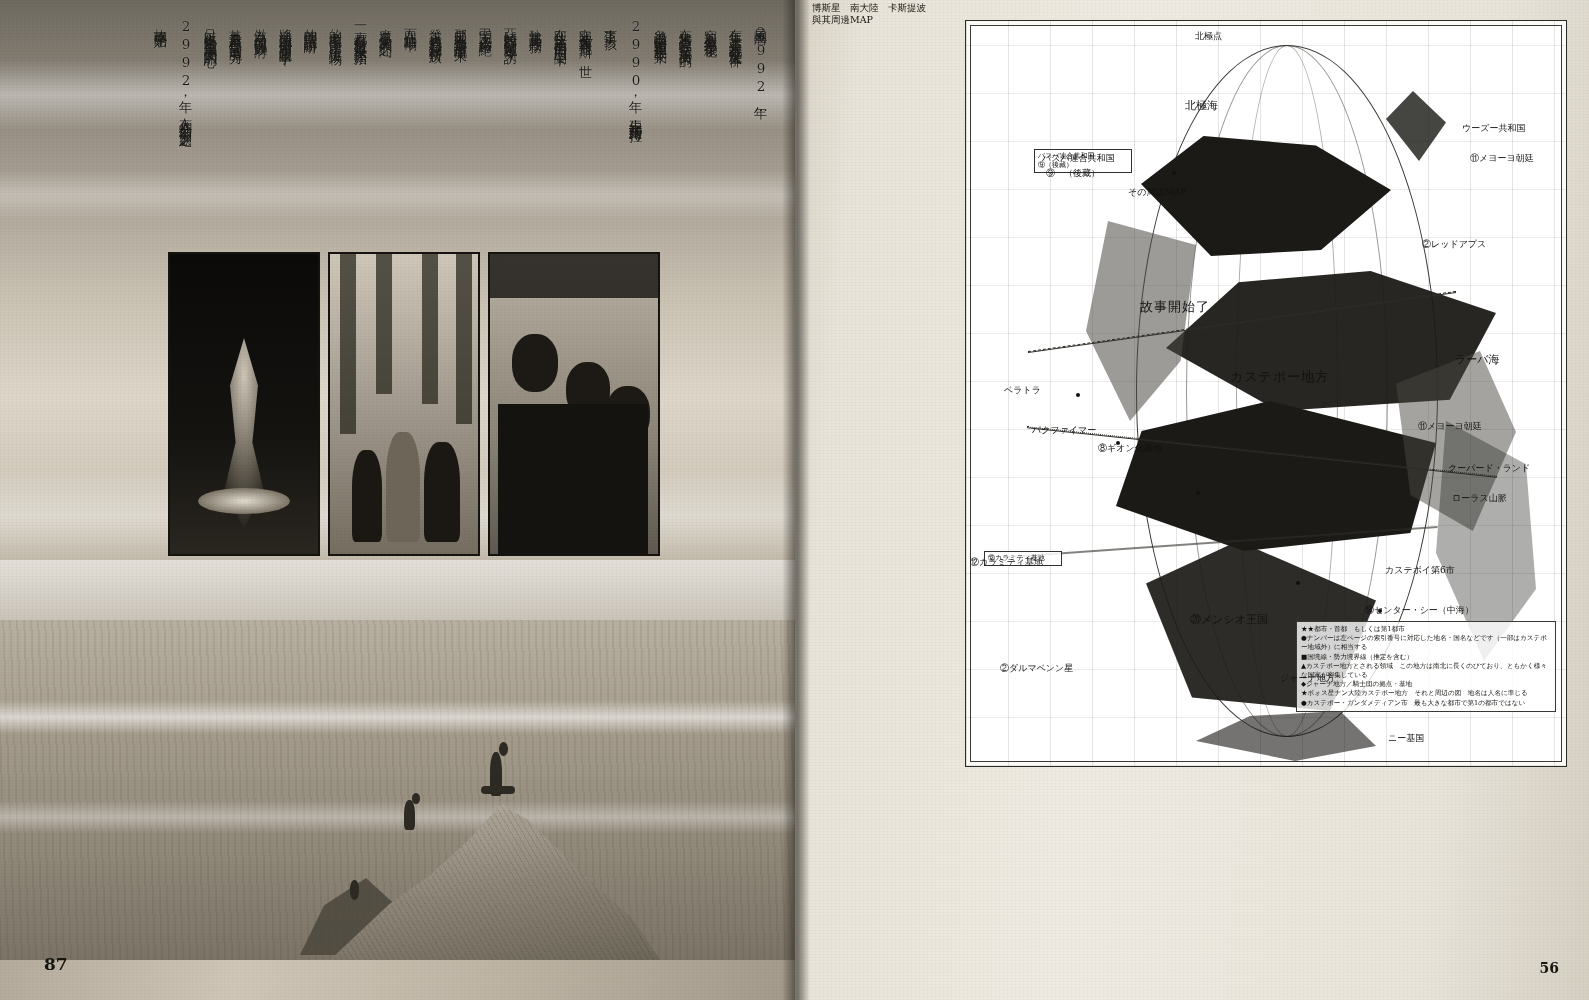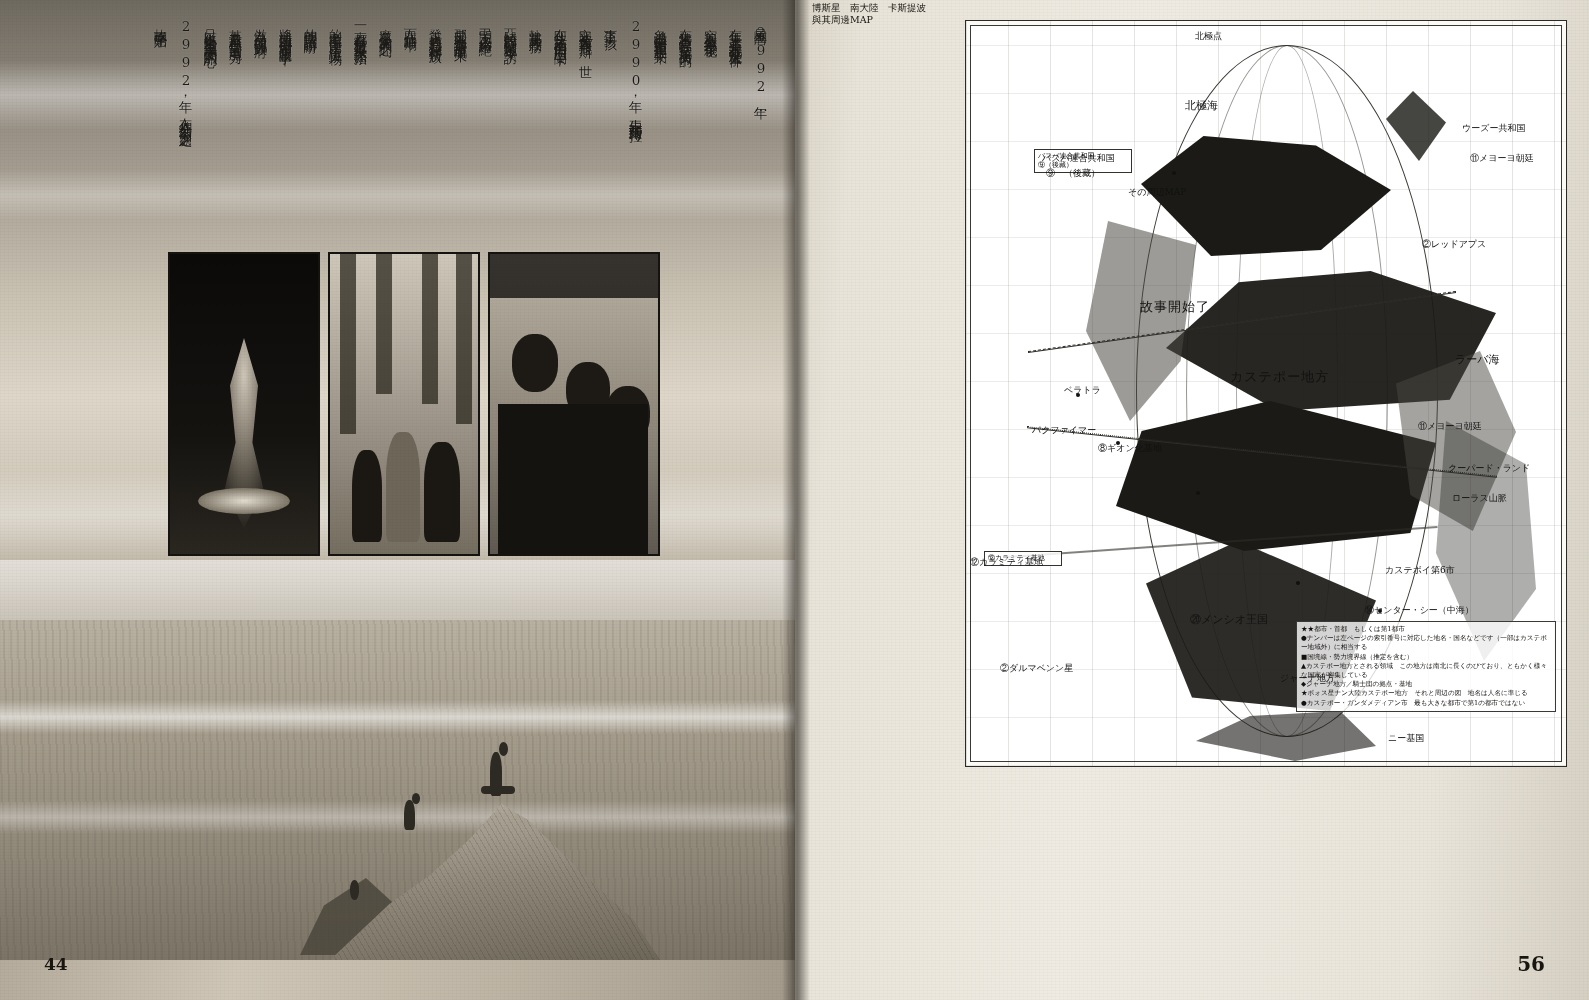--- a/index.html
+++ b/index.html
@@ -72,21 +72,21 @@
   #left-pg{left:44px;bottom:26px;font-size:17px;}
   #left-foot{position:absolute;left:74px;bottom:18px;width:690px;font-size:11px;line-height:17px;
      color:#1a1813;font-family:"DejaVu Serif",serif;}
 
   
   .rtitle{position:absolute;font-family:"DejaVu Serif",serif;color:#111;}
   #map-title{left:1170px;top:18px;width:260px;font-size:16px;font-weight:bold;line-height:26px;}
 
   
   .idxcol{position:absolute;font-family:"DejaVu Serif",serif;font-size:10.5px;color:#14120e;}
-  #right-pg{right:44px;bottom:24px;font-size:20px;text-align:right;}
+  #right-pg{right:30px;bottom:24px;font-size:14px;text-align:right;}
 
   
   #mapbox{position:absolute;left:965px;top:20px;width:600px;height:745px;
      border:1px solid #2a2a26;background:#fbfaf6;overflow:hidden;}
   #mapbox .frame{position:absolute;inset:4px;border:1px solid #3a3a34;}
   .ocean{position:absolute;inset:5px;background:#ffffff;}
   .globe{position:absolute;left:170px;top:24px;width:300px;height:690px;border-radius:50%/50%;
      border:1px solid #3b3a34;}
   .landmass{position:absolute;background:#171613;}
   .landmass.grey{background:#4a4842;}
@@ -171,21 +171,21 @@
       </div>
       <div class="panel p3">
         <div class="dark" style="left:0;top:0;width:168px;height:44px;opacity:.8;"></div>
         <div class="face" style="left:22px;top:80px;width:46px;height:58px;"></div>
         <div class="face" style="left:76px;top:108px;width:44px;height:56px;"></div>
         <div class="face" style="left:116px;top:132px;width:44px;height:56px;"></div>
         <div class="dark" style="left:8px;top:150px;width:150px;height:150px;"></div>
       </div>
     </div>
 
-    <div class="pgnum" id="left-pg">44</div>
+    <div class="pgnum" id="left-pg">87</div>
     <div class="grain"></div>
   </div>
 
   <div class="half right-half">
 
     <div class="pgnum" id="right-pg">56</div>
 
     <div class="grain"></div>
   </div>
 
@@ -259,21 +259,21 @@
       <div class="maplabel" style="left: 1422px; top: 238px;">②レッドアプス</div>
       <div class="maplabel" style="left: 1462px; top: 122px;">ウーズー共和国</div>
       <div class="maplabel" style="left: 1418px; top: 420px;">⑪メヨーヨ朝廷</div>
       <div class="maplabel mid" style="left: 1455px; top: 352px;">ラーバ海</div>
       <div class="maplabel" style="left: 1448px; top: 462px;">クーパード・ランド</div>
       <div class="maplabel mid" style="left: 1190px; top: 612px;">⑳メンシオ王国</div>
       <div class="maplabel" style="left: 1330px; top: 604px; margin-left: 35px;">⑭センター・シー（中海）</div>
       <div class="maplabel" style="left: 1000px; top: 662px;">②ダルマベンン星</div>
       <div class="maplabel" style="left: 970px; top: 556px;">⑫カラミティ基地</div>
       <div class="maplabel" style="left: 1032px; top: 424px;">パクファイマー</div>
-      <div class="maplabel" style="left: 1064px; top: 384px; text-align: right;">ベラトラ</div>
+      <div class="maplabel" style="left: 1004px; top: 384px; text-align: right;">ベラトラ</div>
       <div class="maplabel" style="left: 1098px; top: 442px;">⑧ギオン化基地</div>
       <div class="maplabel" style="left: 1378px; top: 564px; margin-left: 7px;">カステボイ第6市</div>
       <div class="maplabel" style="left: 1280px; top: 672px;">ジャーナ地方</div>
       <div class="maplabel" style="left: 1470px; top: 152px;">⑪メヨーヨ朝廷</div>
       <div class="maplabel" style="left: 1452px; top: 492px;">ローラス山脈</div>
       <div class="maplabel" style="left: 1388px; top: 732px;">ニー基国</div>
     </div>
 
   <div class="gutter"></div>
 </div>

